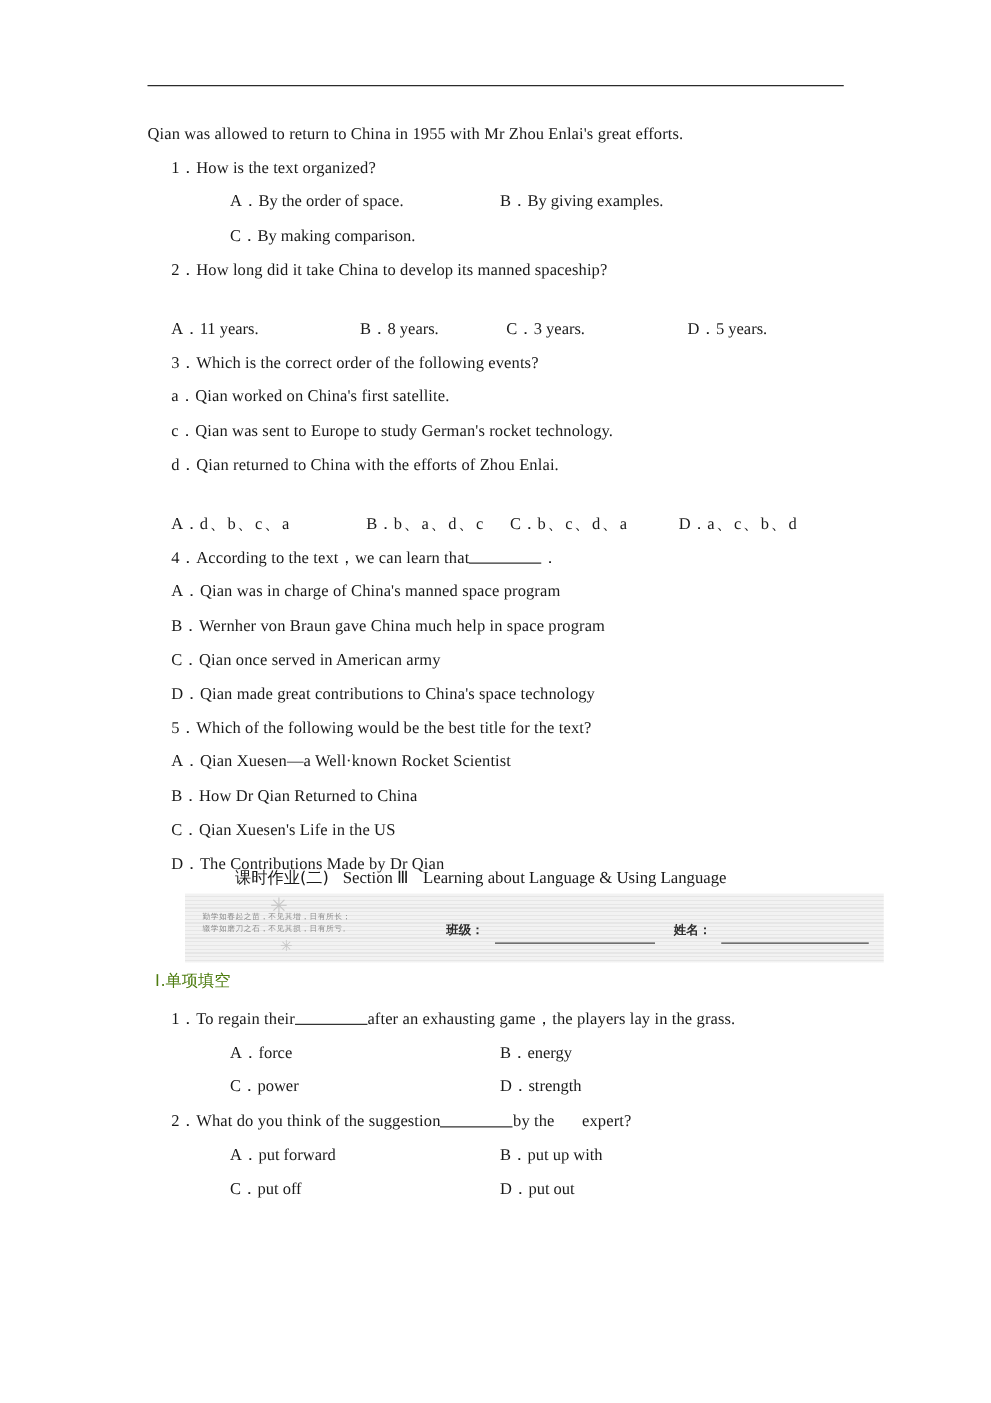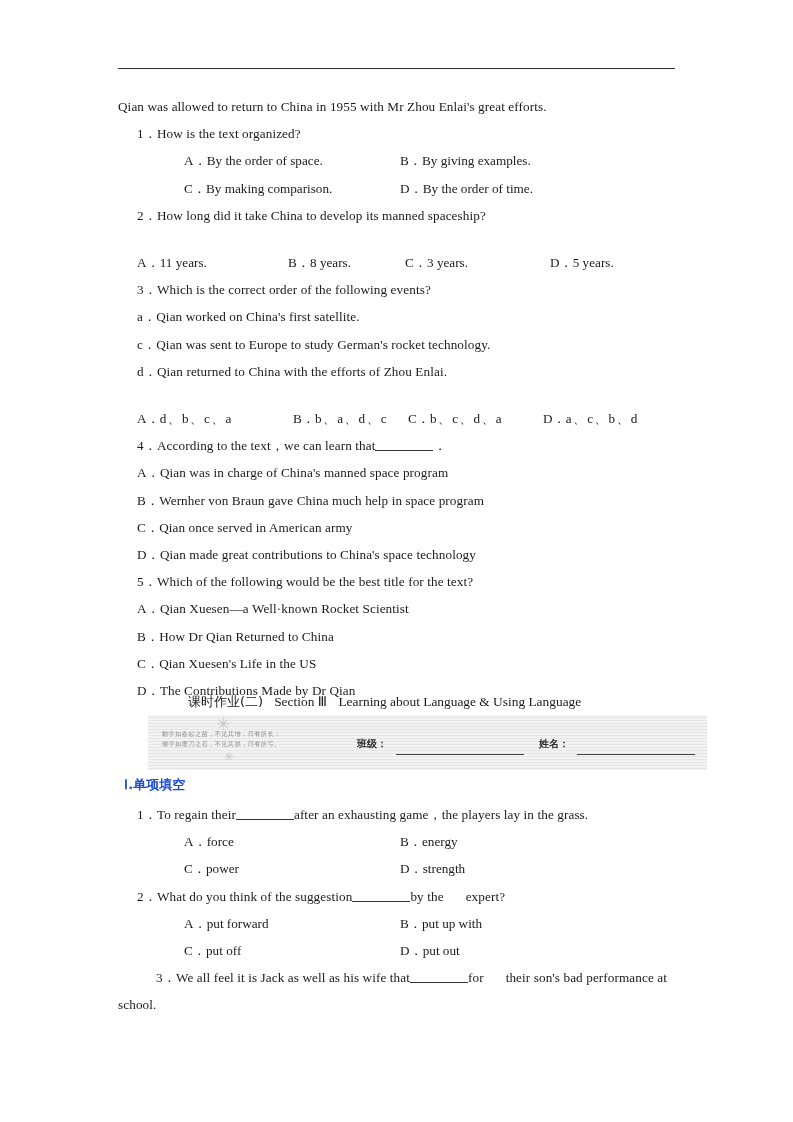--- a/index.html
+++ b/index.html
@@ -171,22 +171,22 @@
   .rule-class { left: 248px; width: 128px; }
   .rule-name  { left: 429px; width: 118px; }
 
   
   .part-heading {
     position: absolute;
     left: 124px;
     top: 776px;
     font-family: "DejaVu Sans", "Liberation Sans", sans-serif;
     font-size: 13px;
-    font-weight: bold;
-    color: #1d4ed8;
+    font-weight: normal;
+    color: #4d7c0f;
     white-space: nowrap;
   }
   .part-heading .roman { font-family: "Liberation Serif", serif; }
 
   
   .content2 {
     position: absolute;
     left: 118px;
     top: 801px;
     width: 600px;
@@ -203,21 +203,20 @@
 
     <div class="line">Qian was allowed to return to China in 1955 with Mr Zhou Enlai's great efforts.</div>
 
     <div class="line indent"><span class="lbl">1．</span><span>How is the text organized?</span></div>
     <div class="opts2">
       <span class="c1"><span>A．</span><span>By the order of space.</span></span>
       <span class="c2"><span>B．</span><span>By giving examples.</span></span>
     </div>
     <div class="opts2">
       <span class="c1"><span>C．</span><span>By making comparison.</span></span>
-      <span class="c2"><span>D．</span><span>By the order of time.</span></span>
     </div>
 
     <div class="line indent"><span class="lbl">2．</span><span>How long did it take China to develop its manned spaceship?</span></div>
     <div class="opts4">
       <span class="q1"><span>A．</span><span>11 years.</span></span>
       <span class="q2"><span>B．</span><span>8 years.</span></span>
       <span class="q3"><span>C．</span><span>3 years.</span></span>
       <span class="q4"><span>D．</span><span>5 years.</span></span>
     </div>
 
@@ -276,17 +275,16 @@
     <div class="line indent"><span class="lbl">2．</span><span>What do you think of the suggestion</span><span class="blank blank-sm"></span><span>by the</span><span class="gap"></span><span>expert?</span></div>
     <div class="opts2">
       <span class="c1"><span>A．</span><span>put forward</span></span>
       <span class="c2"><span>B．</span><span>put up with</span></span>
     </div>
     <div class="opts2">
       <span class="c1"><span>C．</span><span>put off</span></span>
       <span class="c2"><span>D．</span><span>put out</span></span>
     </div>
 
-    <div class="line flow" style="text-indent:19px;"><span class="lbl">3．</span><span>We all feel it is Jack as well as his wife that</span><span class="blank blank-sm"></span><span>for</span><span class="gap"></span><span>their son's bad performance at school.</span></div>
 
   </div>
 
 </div>
 
 </body></html>

